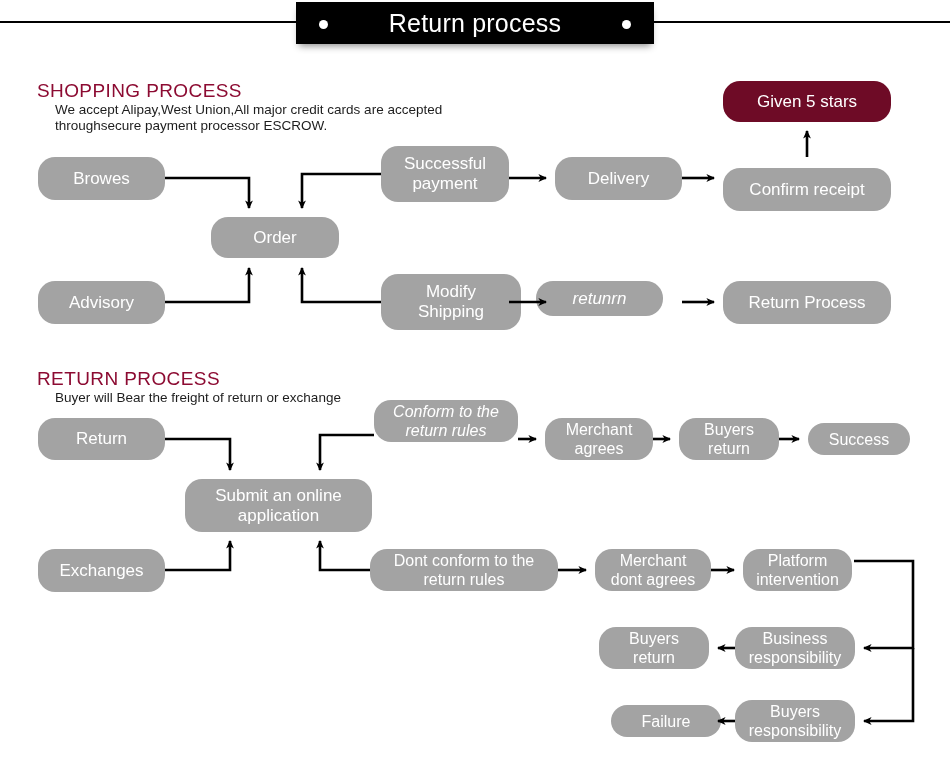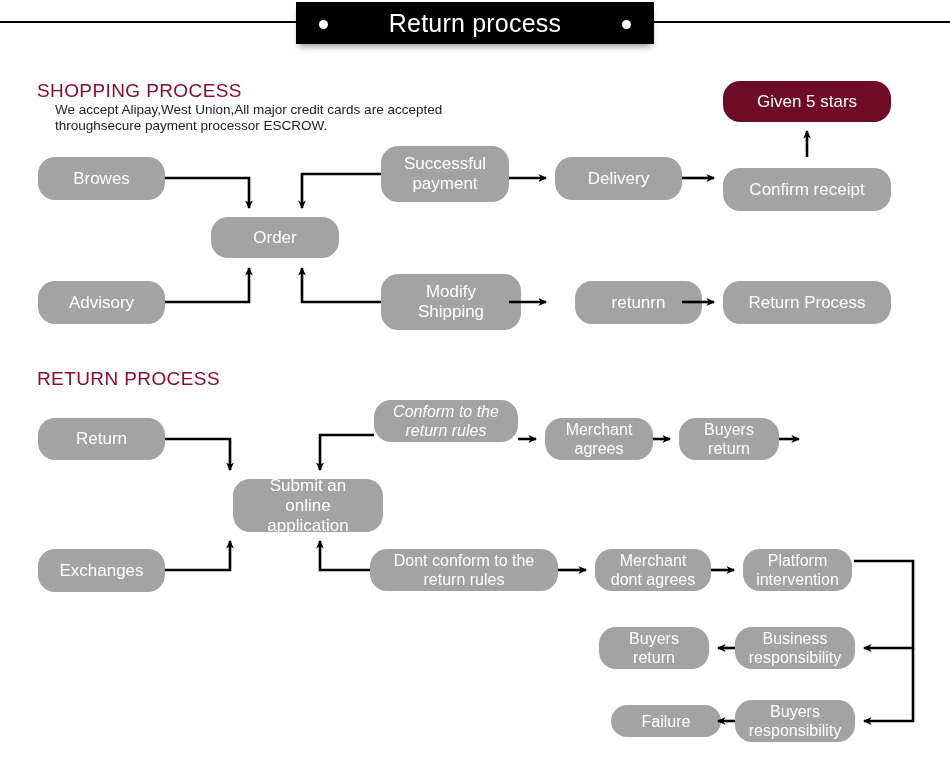--- a/index.html
+++ b/index.html
@@ -102,40 +102,42 @@
 
   <div class="node" style="left:723px;top:157px;width:168px;height:43px;margin-top:11px;">Confirm receipt</div>
 
   <div class="node accent" style="left:723px;top:81px;width:168px;height:41px;">Given 5 stars</div>
 
   <div class="node" style="left:38px;top:281px;width:127px;height:43px;">Advisory</div>
 
   <div class="node" style="left:381px;top:274px;width:140px;height:56px;">Modify
 Shipping</div>
 
-  <div class="node" style="left:575px;top:281px;width:127px;height:43px;">retunrn</div>
+  <div class="node" style="left:536px;top:281px;width:127px;height:35px;font-style:italic;">retunrn</div>
 
   <div class="node" style="left:723px;top:281px;width:168px;height:43px;">Return Process</div>
 
   <div class="sec-title" style="left:37px;top:368px;">RETURN PROCESS</div>
+  <div class="sec-sub" style="left:37px;top:390px;width:520px;">Buyer will Bear the freight of return or exchange</div>
 
   <div class="node" style="left:38px;top:418px;width:127px;height:42px;">Return</div>
 
-  <div class="node" style="left:185px;top:479px;width:150px;height:53px;margin-left:48px;">Submit an online
+  <div class="node" style="left:185px;top:479px;width:187px;height:53px;">Submit an online
 application</div>
 
   <div class="node small" style="left:374px;top:400px;width:144px;height:42px;font-style:italic;">Conform to the
 return rules</div>
 
   <div class="node small" style="left:545px;top:418px;width:108px;height:42px;">Merchant
 agrees</div>
 
   <div class="node small" style="left:679px;top:418px;width:100px;height:42px;">Buyers
 return</div>
 
+  <div class="node small" style="left:808px;top:423px;width:102px;height:32px;">Success</div>
 
   <div class="node" style="left:38px;top:549px;width:127px;height:43px;">Exchanges</div>
 
   <div class="node small" style="left:370px;top:549px;width:188px;height:42px;">Dont conform to the
 return rules</div>
 
   <div class="node small" style="left:595px;top:549px;width:116px;height:42px;">Merchant
 dont agrees</div>
 
   <div class="node small" style="left:743px;top:549px;width:109px;height:42px;">Platform

